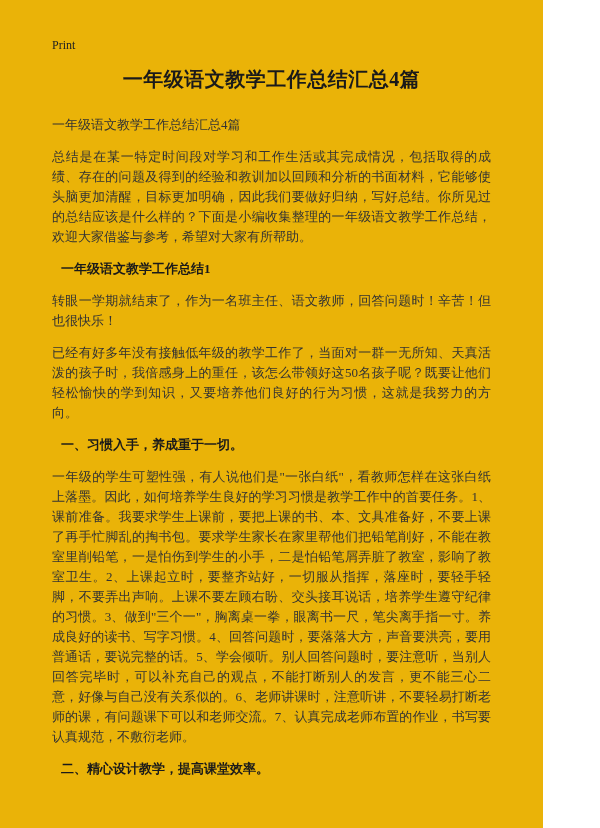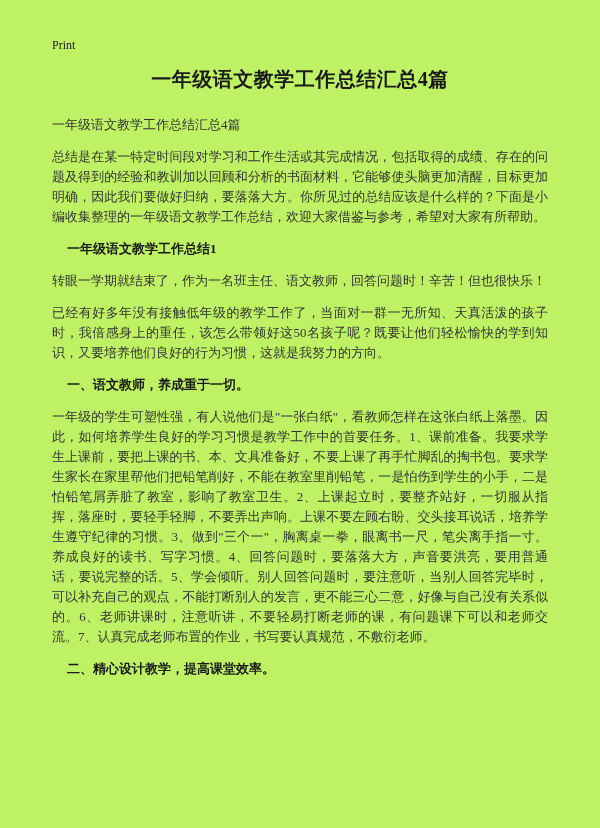--- a/index.html
+++ b/index.html
@@ -5,23 +5,23 @@
   * { box-sizing: border-box; }
   html, body { margin: 0; padding: 0; }
   body {
     width: 600px;
     height: 828px;
     background: #ffffff;
     font-family: "Liberation Serif", "DejaVu Serif", serif;
     color: #333333;
   }
   .page {
-    width: 600px;
+    width: 543px;
     height: 828px;
-    background: #bef264;
+    background: #eab308;
     padding: 38px 52px 0 52px;
     overflow: hidden;
   }
   .print-label {
     font-size: 12px;
     color: #222222;
     margin: 0 0 12px 0;
     width: max-content;
     cursor: pointer;
   }
@@ -44,45 +44,45 @@
     line-height: 20px;
     margin: 0 0 12px 0;
     text-align: justify;
     text-justify: inter-ideograph;
   }
   .sec-heading {
     font-size: 13px;
     font-weight: 700;
     color: #1a1a1a;
     line-height: 20px;
-    margin: 0 0 12px 15px;
+    margin: 0 0 12px 9px;
   }
 </style>
 </head>
 <body>
 
 <div class="page">
 
   <div class="print-label">Print</div>
 
   <h1 class="doc-title">一年级语文教学工作总结汇总4篇</h1>
 
   <div>
 
     <div class="subtitle">一年级语文教学工作总结汇总4篇</div>
 
-    <p class="para">总结是在某一特定时间段对学习和工作生活或其完成情况，包括取得的成绩、存在的问题及得到的经验和教训加以回顾和分析的书面材料，它能够使头脑更加清醒，目标更加明确，因此我们要做好归纳，要落落大方。你所见过的总结应该是什么样的？下面是小编收集整理的一年级语文教学工作总结，欢迎大家借鉴与参考，希望对大家有所帮助。</p>
+    <p class="para">总结是在某一特定时间段对学习和工作生活或其完成情况，包括取得的成绩、存在的问题及得到的经验和教训加以回顾和分析的书面材料，它能够使头脑更加清醒，目标更加明确，因此我们要做好归纳，写好总结。你所见过的总结应该是什么样的？下面是小编收集整理的一年级语文教学工作总结，欢迎大家借鉴与参考，希望对大家有所帮助。</p>
 
     <h2 class="sec-heading">一年级语文教学工作总结1</h2>
 
     <p class="para">转眼一学期就结束了，作为一名班主任、语文教师，回答问题时！辛苦！但也很快乐！</p>
 
     <p class="para">已经有好多年没有接触低年级的教学工作了，当面对一群一无所知、天真活泼的孩子时，我倍感身上的重任，该怎么带领好这50名孩子呢？既要让他们轻松愉快的学到知识，又要培养他们良好的行为习惯，这就是我努力的方向。</p>
 
-    <h2 class="sec-heading">一、语文教师，养成重于一切。</h2>
+    <h2 class="sec-heading">一、习惯入手，养成重于一切。</h2>
 
     <p class="para">一年级的学生可塑性强，有人说他们是"一张白纸"，看教师怎样在这张白纸上落墨。因此，如何培养学生良好的学习习惯是教学工作中的首要任务。1、课前准备。我要求学生上课前，要把上课的书、本、文具准备好，不要上课了再手忙脚乱的掏书包。要求学生家长在家里帮他们把铅笔削好，不能在教室里削铅笔，一是怕伤到学生的小手，二是怕铅笔屑弄脏了教室，影响了教室卫生。2、上课起立时，要整齐站好，一切服从指挥，落座时，要轻手轻脚，不要弄出声响。上课不要左顾右盼、交头接耳说话，培养学生遵守纪律的习惯。3、做到"三个一"，胸离桌一拳，眼离书一尺，笔尖离手指一寸。养成良好的读书、写字习惯。4、回答问题时，要落落大方，声音要洪亮，要用普通话，要说完整的话。5、学会倾听。别人回答问题时，要注意听，当别人回答完毕时，可以补充自己的观点，不能打断别人的发言，更不能三心二意，好像与自己没有关系似的。6、老师讲课时，注意听讲，不要轻易打断老师的课，有问题课下可以和老师交流。7、认真完成老师布置的作业，书写要认真规范，不敷衍老师。</p>
 
     <h2 class="sec-heading">二、精心设计教学，提高课堂效率。</h2>
 
 
   </div>
 </div>
 
 </body></html>

